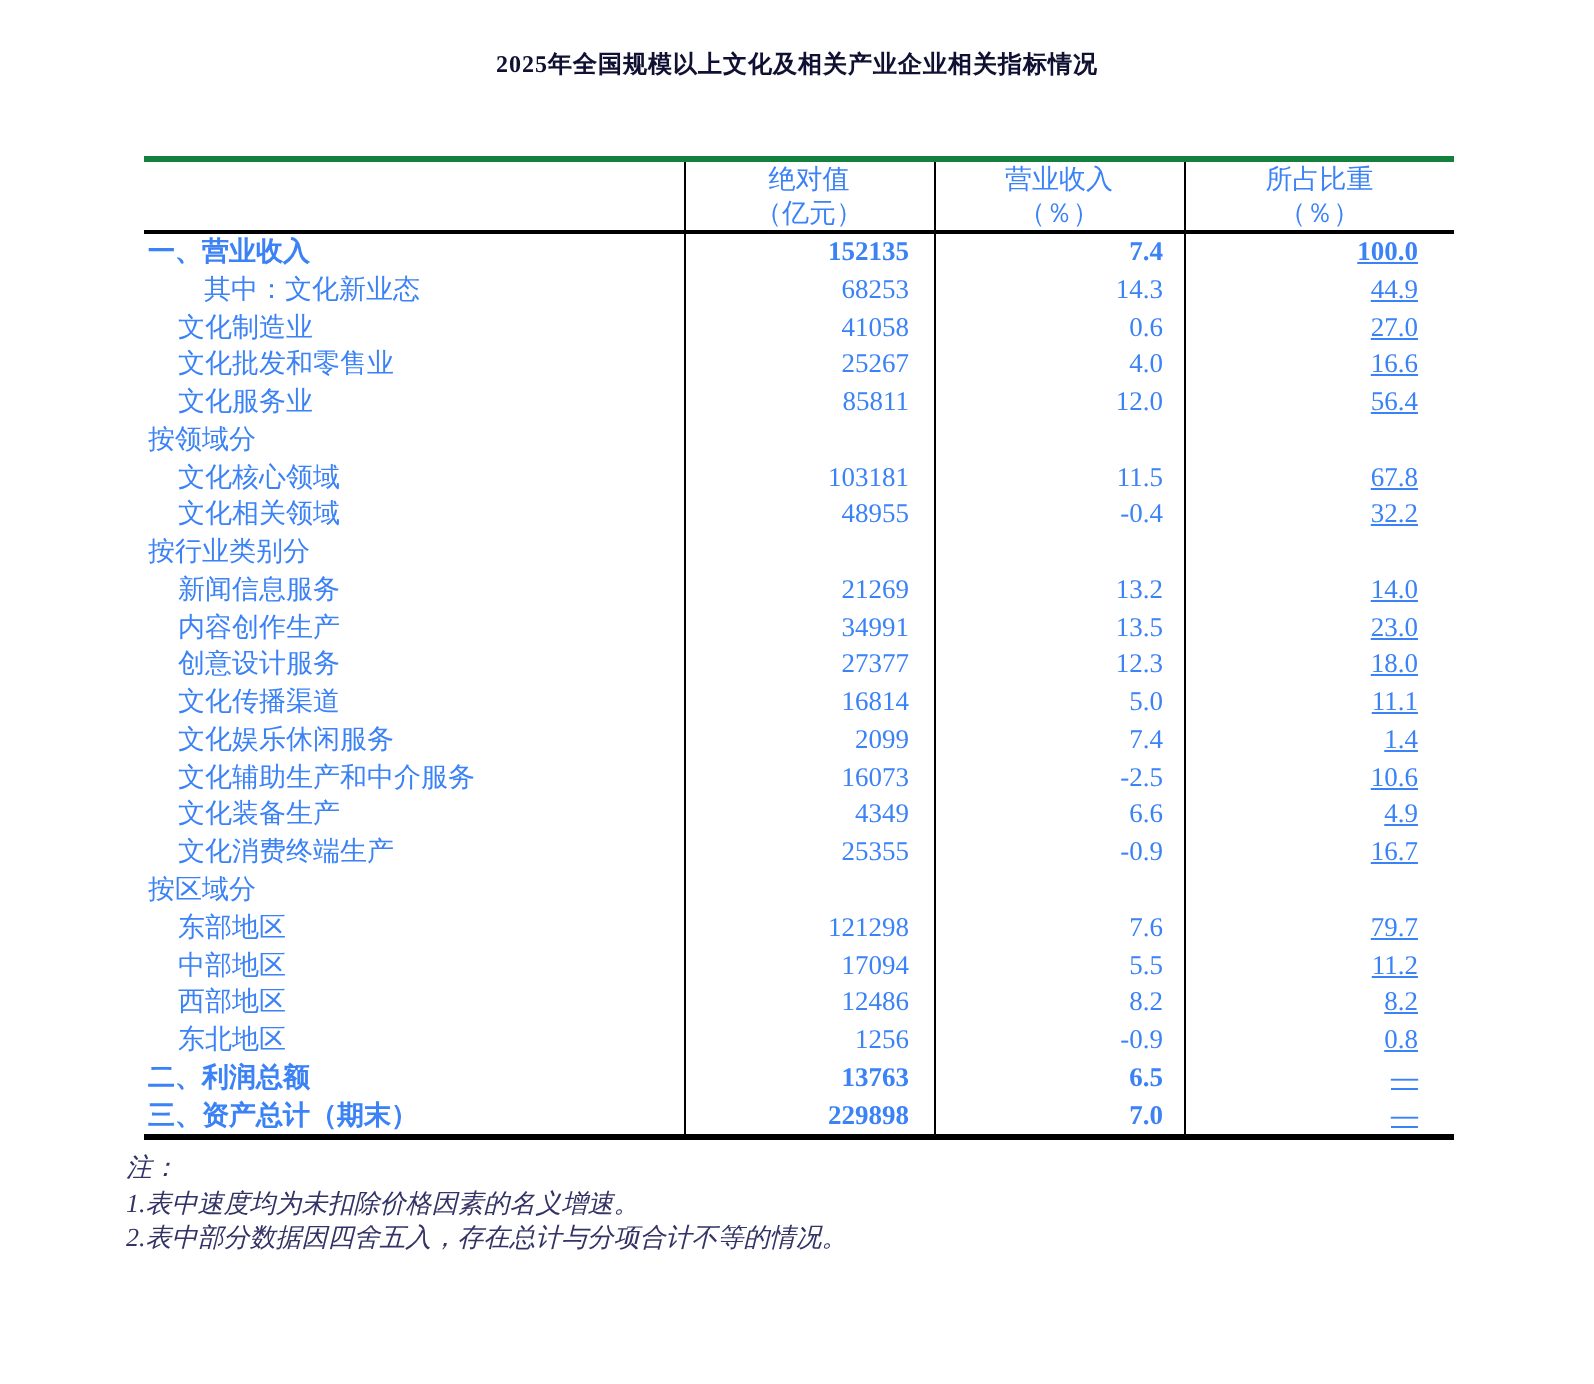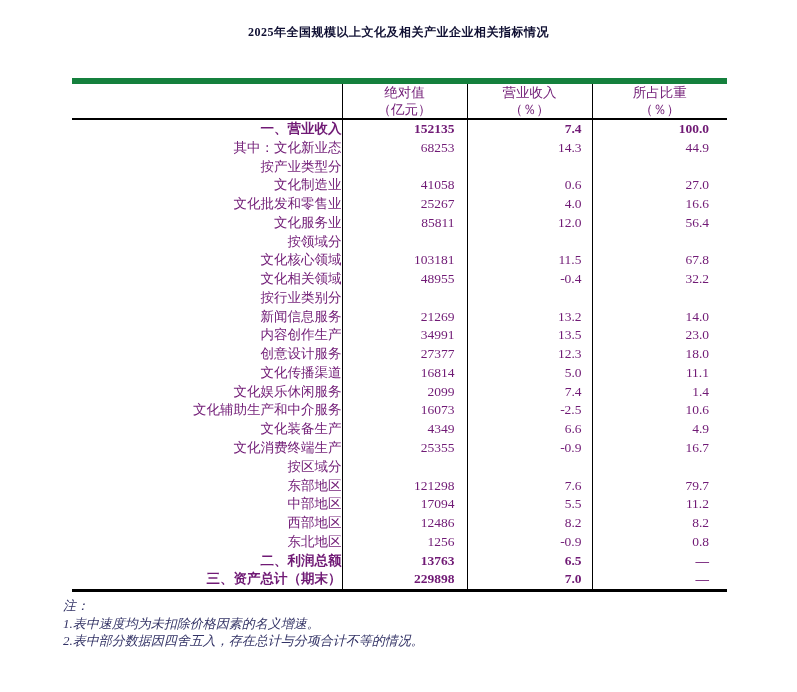--- a/index.html
+++ b/index.html
@@ -20,22 +20,22 @@
     line-height: 22px;
     font-weight: bold;
     color: #101033;
     letter-spacing: 0.5px;
   }
   .stat-table {
     margin: 35px 0 0 72px;
     width: 655px;
     border-collapse: collapse;
     table-layout: fixed;
-    color: #701a75;
-    border-top: 6px solid #15803d;
+    color: #3b82f6;
+    border-top: 3px solid #15803d;
     border-bottom: 3px solid #000;
   }
   .stat-table col.c-label  { width: 270px; }
   .stat-table col.c-abs    { width: 125px; }
   .stat-table col.c-growth { width: 125px; }
   .stat-table col.c-share  { width: 135px; }
   .stat-table thead th {
     height: 34px;
     padding: 0;
     font-size: 13.5px;
@@ -51,28 +51,28 @@
   }
   .stat-table tbody td {
     height: 18.77px;
     padding: 0;
     font-size: 13.5px;
     line-height: 18.77px;
     white-space: nowrap;
     overflow: hidden;
     vertical-align: middle;
   }
-  .stat-table td.label        { text-align: right; }
+  .stat-table td.label        { text-align: left; }
   .stat-table td.label.ind-0  { padding-left: 2px; }
   .stat-table td.label.ind-1  { padding-left: 17px; }
   .stat-table td.label.ind-2  { padding-left: 30px; }
   .stat-table td.num          { text-align: right; }
   .stat-table td.num.abs      { padding-right: 12px; margin-top: 44px; }
   .stat-table td.num.growth   { padding-right: 10px; }
-  .stat-table td.num.share    { padding-right: 18px; }
+  .stat-table td.num.share    { padding-right: 18px; text-decoration: underline; }
   .stat-table tr.bold td      { font-weight: bold; }
   .notes {
     margin: 5px 0 0 63px;
     font-size: 13px;
     line-height: 17.5px;
     color: #333366;
     font-style: italic;
   }
   .notes div { white-space: nowrap; }
 </style>
@@ -112,26 +112,20 @@
         <td class="num growth">7.4</td>
         <td class="num share">100.0</td>
       </tr>
       <tr>
         <td class="label ind-2">其中：文化新业态</td>
         <td class="num abs">68253</td>
         <td class="num growth">14.3</td>
         <td class="num share">44.9</td>
       </tr>
       <tr>
-        <td class="label ind-0">按产业类型分</td>
-        <td class="num abs"></td>
-        <td class="num growth"></td>
-        <td class="num share"></td>
-      </tr>
-      <tr>
         <td class="label ind-1">文化制造业</td>
         <td class="num abs">41058</td>
         <td class="num growth">0.6</td>
         <td class="num share">27.0</td>
       </tr>
       <tr>
         <td class="label ind-1">文化批发和零售业</td>
         <td class="num abs">25267</td>
         <td class="num growth">4.0</td>
         <td class="num share">16.6</td>

